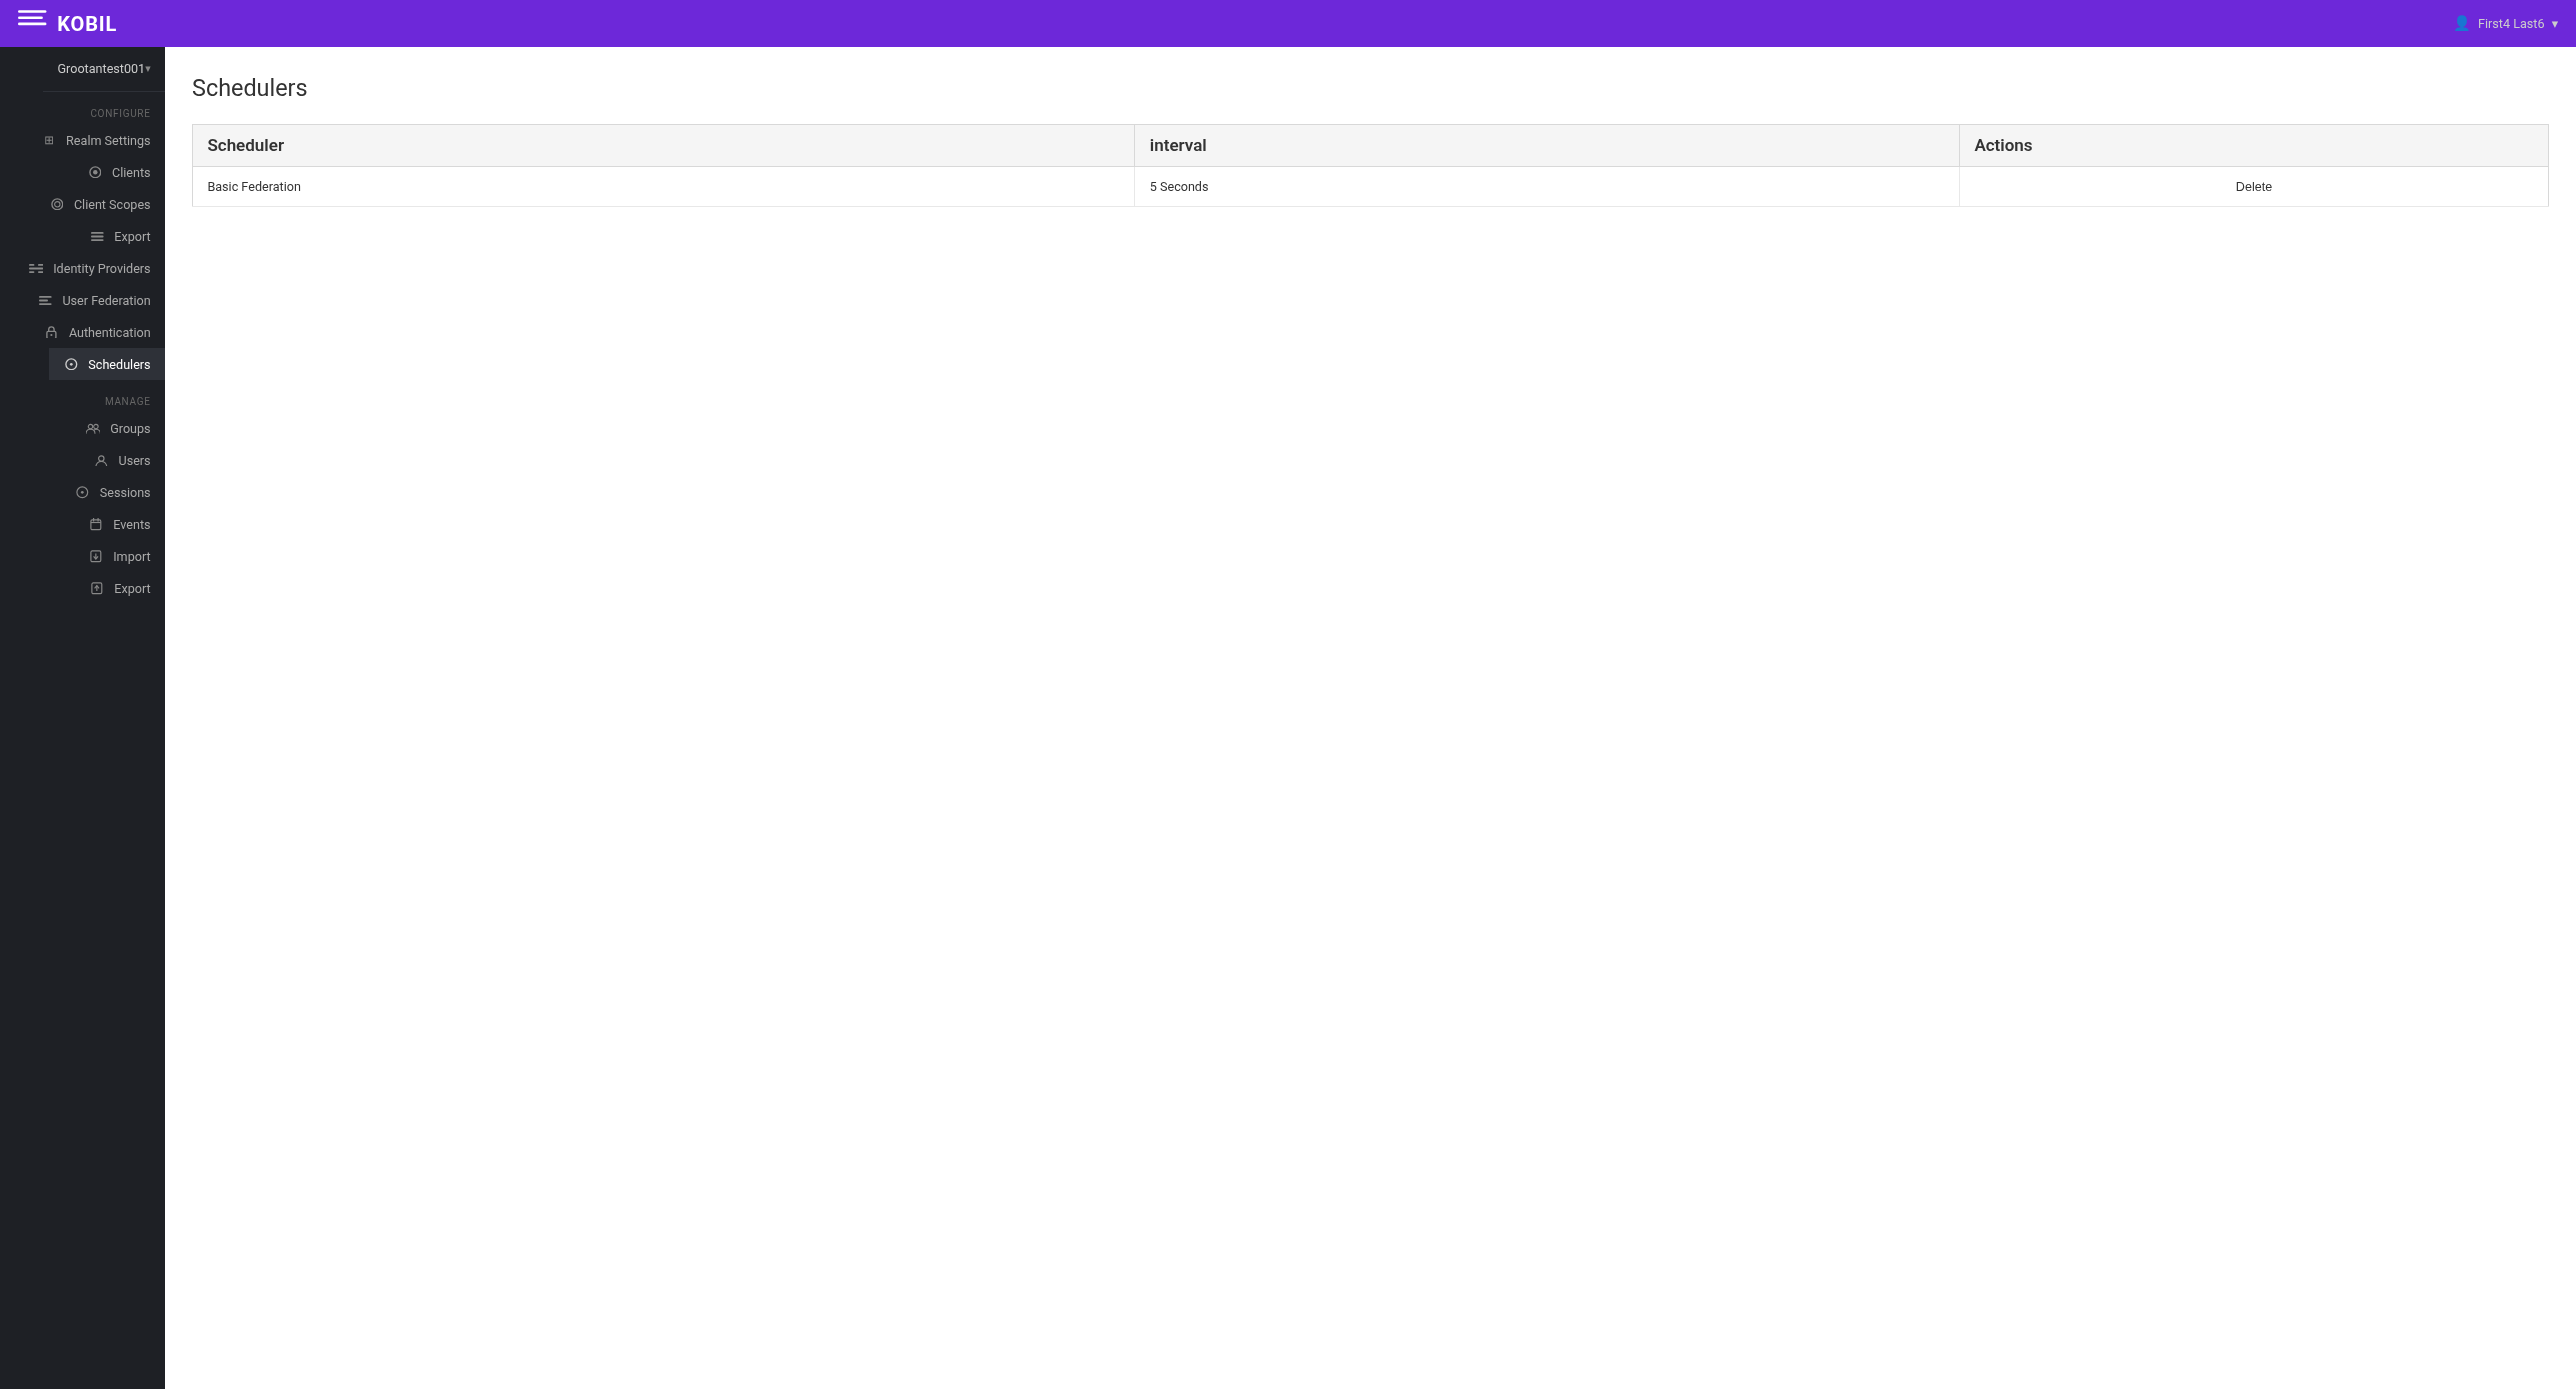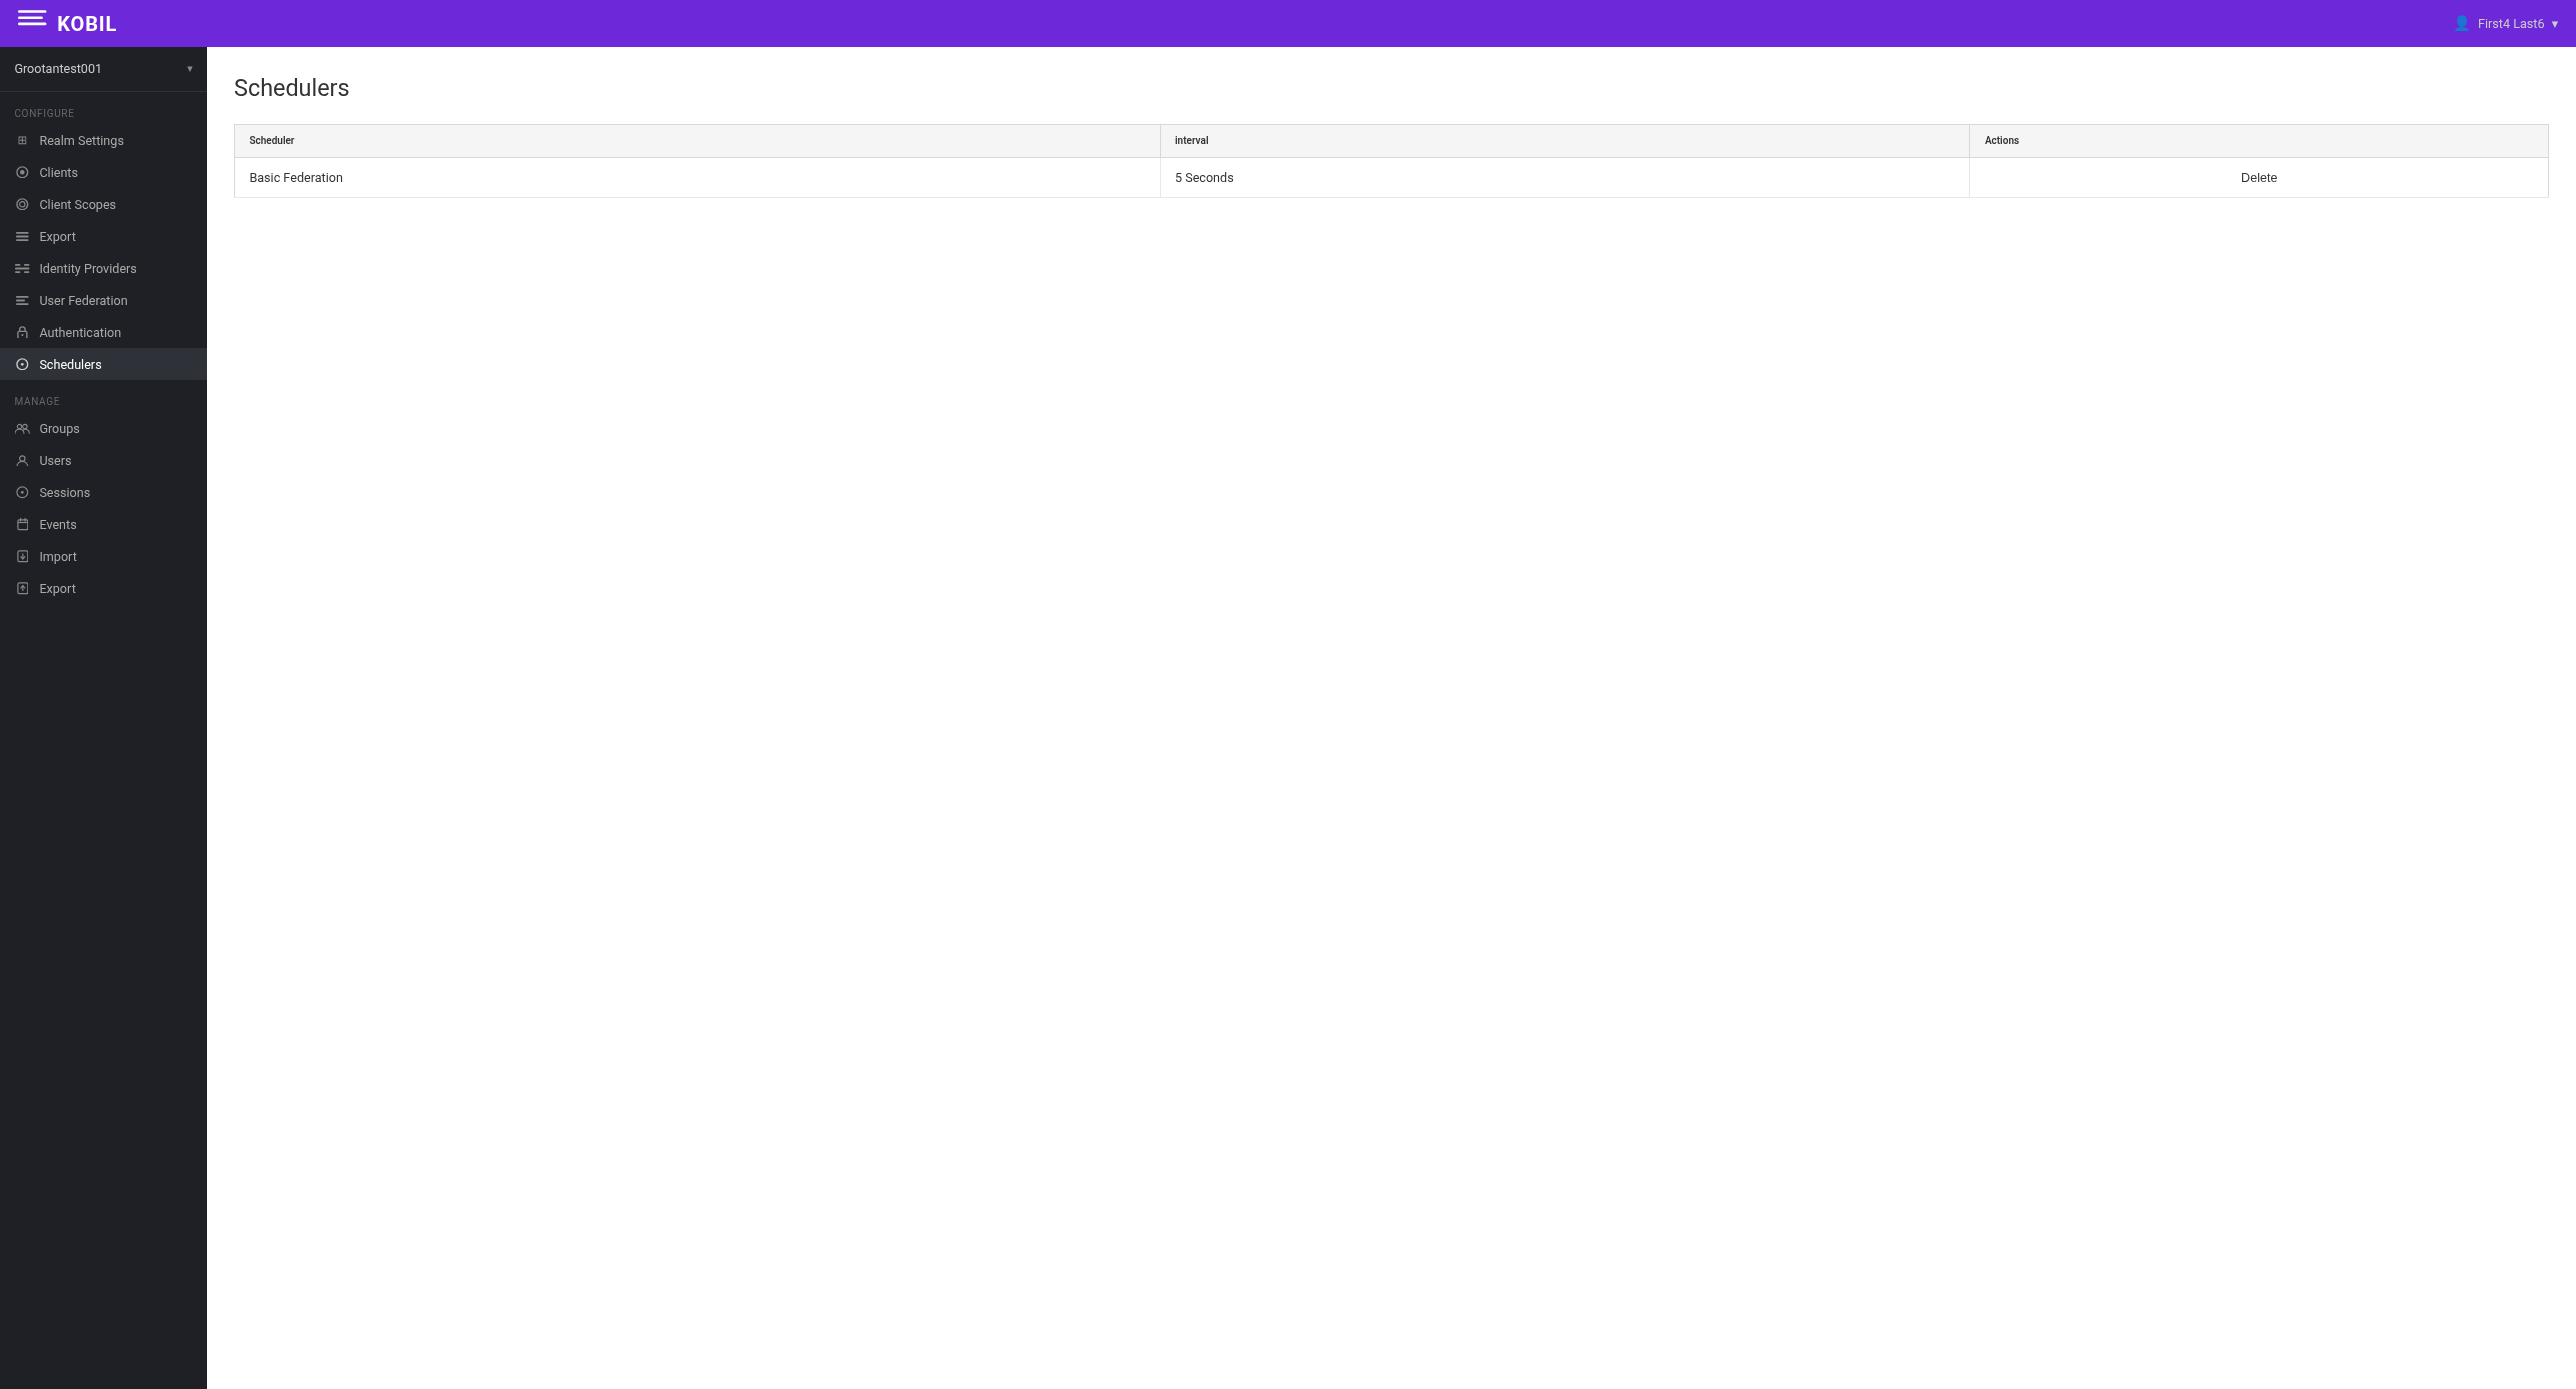--- a/index.html
+++ b/index.html
@@ -54,25 +54,26 @@
     
     .main-layout {
       display: flex;
       flex: 1;
       overflow: hidden;
     }
 
     
     .sidebar {
       background: #1e2025;
-      width: 207px;
+      width: 165px;
       flex-shrink: 0;
       overflow-y: auto;
       display: flex;
       flex-direction: column;
+      align-items: flex-end;
     }
 
     .realm-selector {
       display: flex;
       align-items: center;
       justify-content: space-between;
       padding: 14.4px 14.4px;
       border-bottom: 0.9px solid #2e3138;
       cursor: pointer;
       color: #ccc;
@@ -152,21 +153,21 @@
       border: 0.9px solid #d8d8d8;
     }
 
     .scheduler-table thead tr {
       background: #f5f5f5;
     }
 
     .scheduler-table th {
       padding: 10.8px 14.4px;
       text-align: left;
-      font-size: 10px;
+      font-size: 17px;
       font-weight: 600;
       color: #333;
       border-bottom: 0.9px solid #d8d8d8;
     }
 
     .scheduler-table th:not(:last-child) {
       border-right: 0.9px solid #d8d8d8;
     }
 
     .scheduler-table td {

